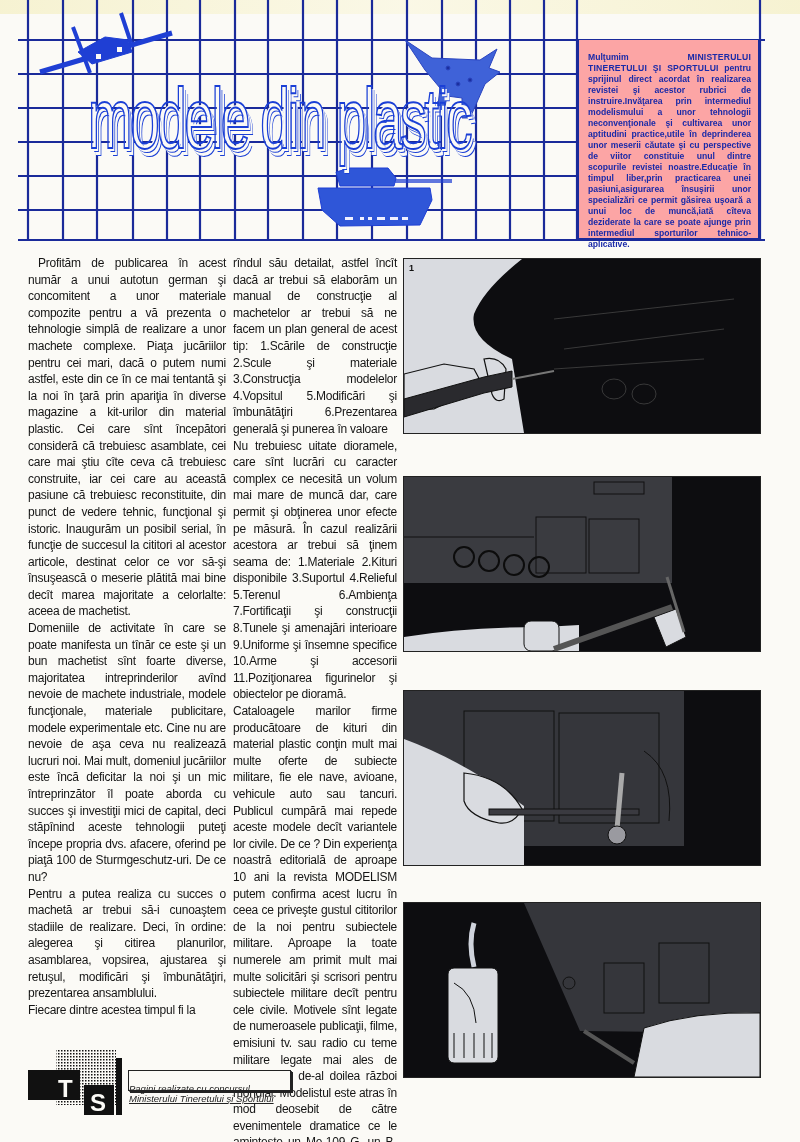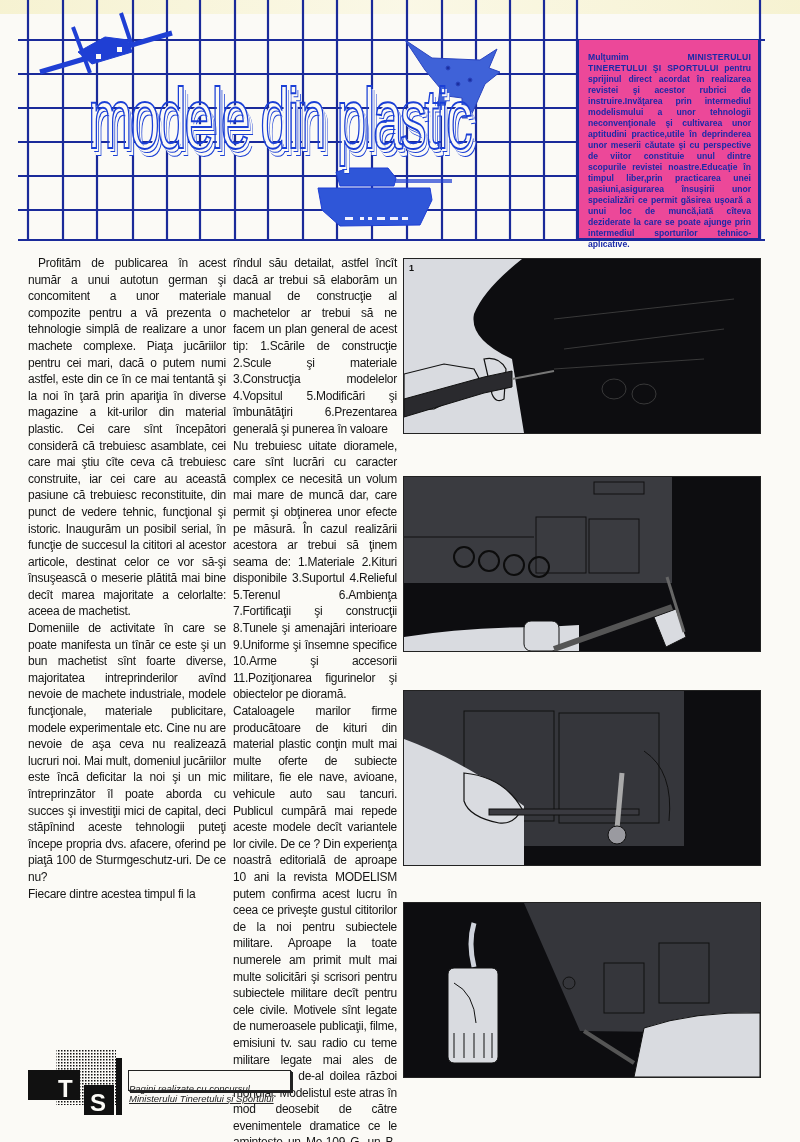--- a/index.html
+++ b/index.html
@@ -19,21 +19,21 @@
     font-family:"Liberation Sans Narrow","Liberation Sans", sans-serif;
     font-size:86px; line-height:100px; letter-spacing:-4px;
     color:transparent;
     -webkit-text-stroke:2px #1a3fd6;
     text-shadow:3px 3px 0 #fbfaf6, 4px 4px 0 #1a3fd6, 7px 7px 0 #fbfaf6, 8px 8px 0 #1a3fd6;
     transform:scaleX(0.62); transform-origin:left top;
     white-space:nowrap; font-weight:400;
   }
   .sidebar-box {
     position:absolute; left:577px; top:40px; width:183px; height:200px;
-    background:#ec4899;
+    background:#fca5a5;
     border-right:2px solid #1a2a9a;
     border-bottom:2px solid #1a2a9a;
     border-left:2px solid #1a2a9a;
     box-sizing:border-box;
     padding:12px 7px 6px 9px;
     font-size:8.6px; line-height:11px; font-weight:700;
     color:#1a2aa8; text-align:justify;
   }
   .sidebar-box .caps { letter-spacing:0.2px; }
   
@@ -151,20 +151,21 @@
   <div class="sidebar-box">
     <span>Mulţumim</span> 
     <span class="caps">MINISTERULUI TINERETULUI ŞI SPORTULUI</span> 
     <span>pentru sprijinul direct acordat în realizarea revistei şi acestor rubrici de instruire.Invăţarea prin intermediul modelismului a unor tehnologii neconvenţionale şi cultivarea unor aptitudini practice,utile în deprinderea unor meserii căutate şi cu perspective de viitor constituie unul dintre scopurile revistei noastre.Educaţie în timpul liber,prin practicarea unei pasiuni,asigurarea însuşirii unor specializări ce permit găsirea uşoară a unui loc de muncă,iată cîteva deziderate la care se poate ajunge prin intermediul sporturilor tehnico-aplicative.</span>
   </div>
 </div>
 
 <div class="col col-1">
   <p class="indent">Profităm de publicarea în acest număr a unui autotun german şi concomitent a unor materiale compozite pentru a vă prezenta o tehnologie simplă de realizare a unor machete complexe. Piaţa jucăriilor pentru cei mari, dacă o putem numi astfel, este din ce în ce mai tentantă şi la noi în ţară prin apariţia în diverse magazine a kit-urilor din material plastic. Cei care sînt începători consideră că trebuiesc asamblate, cei care mai ştiu cîte ceva că trebuiesc construite, iar cei care au această pasiune că trebuiesc reconstituite, din punct de vedere tehnic, funcţional şi istoric. Inaugurăm un posibil serial, în funcţie de succesul la cititori al acestor articole, destinat celor ce vor să-şi însuşească o meserie plătită mai bine decît marea majoritate a celorlalte: aceea de machetist.</p>
   <p>Domeniile de activitate în care se poate manifesta un tînăr ce este şi un bun machetist sînt foarte diverse, majoritatea intreprinderilor avînd nevoie de machete industriale, modele funcţionale, materiale publicitare, modele experimentale etc. Cine nu are nevoie de aşa ceva nu realizează lucruri noi. Mai mult, domeniul jucăriilor este încă deficitar la noi şi un mic întreprinzător îl poate aborda cu succes şi investiţii mici de capital, deci stăpînind aceste tehnologii puteţi începe propria dvs. afacere, oferind pe piaţă 100 de Sturmgeschutz-uri. De ce nu?</p>
+  <p>Pentru a putea realiza cu succes o machetă ar trebui să-i cunoaştem stadiile de realizare. Deci, în ordine: alegerea şi citirea planurilor, asamblarea, vopsirea, ajustarea şi retuşul, modificări şi îmbunătăţiri, prezentarea ansamblului.</p>
   <p>Fiecare dintre acestea timpul fi la</p>
 </div>
 
 <div class="col col-2">
   <p>rîndul său detailat, astfel încît dacă ar trebui să elaborăm un manual de construcţie al machetelor ar trebui să ne facem un plan general de acest tip: 1.Scările de construcţie 2.Scule şi materiale 3.Construcţia modelelor 4.Vopsitul 5.Modificări şi îmbunătăţiri 6.Prezentarea generală şi punerea în valoare</p>
   <p>Nu trebuiesc uitate dioramele, care sînt lucrări cu caracter complex ce necesită un volum mai mare de muncă dar, care permit şi obţinerea unor efecte pe măsură. În cazul realizării acestora ar trebui să ţinem seama de: 1.Materiale 2.Kituri disponibile 3.Suportul 4.Relieful 5.Terenul 6.Ambienţa 7.Fortificaţii şi construcţii 8.Tunele şi amenajări interioare 9.Uniforme şi însemne specifice 10.Arme şi accesorii 11.Poziţionarea figurinelor şi obiectelor pe dioramă.</p>
   <p>Cataloagele marilor firme producătoare de kituri din material plastic conţin mult mai multe oferte de subiecte militare, fie ele nave, avioane, vehicule auto sau tancuri. Publicul cumpără mai repede aceste modele decît variantele lor civile. De ce ? Din experienţa noastră editorială de aproape 10 ani la revista MODELISM putem confirma acest lucru în ceea ce priveşte gustul cititorilor de la noi pentru subiectele militare. Aproape la toate numerele am primit mult mai multe solicitări şi scrisori pentru subiectele militare decît pentru cele civile. Motivele sînt legate de numeroasele publicaţii, filme, emisiuni tv. sau radio cu teme militare legate mai ales de istoria celui de-al doilea război mondial. Modelistul este atras în mod deosebit de către evenimentele dramatice ce le aminteşte un Me-109 G, un B-29, un Tiger sau un T 34, dar este la fel de bine atras şi de</p>
 </div>
 
 <div class="figure fig-1">

